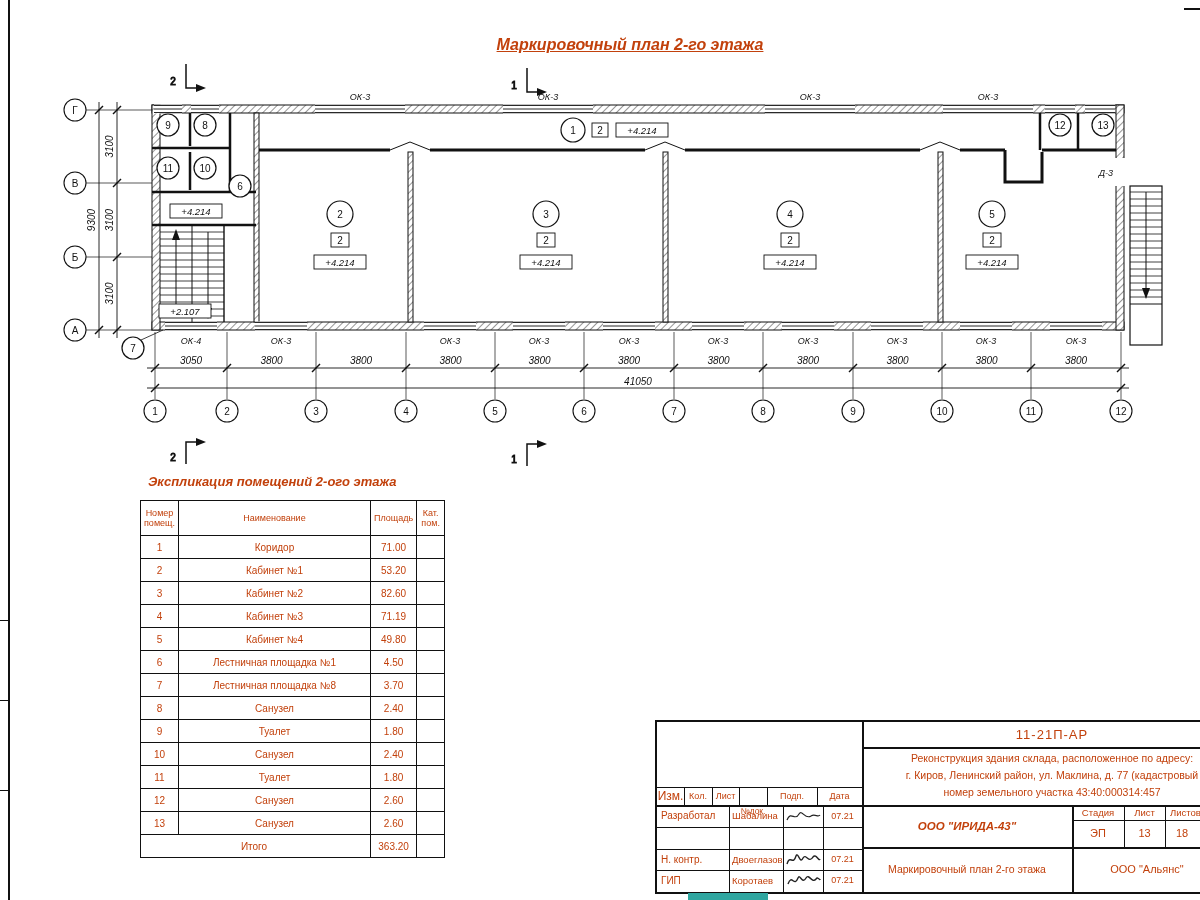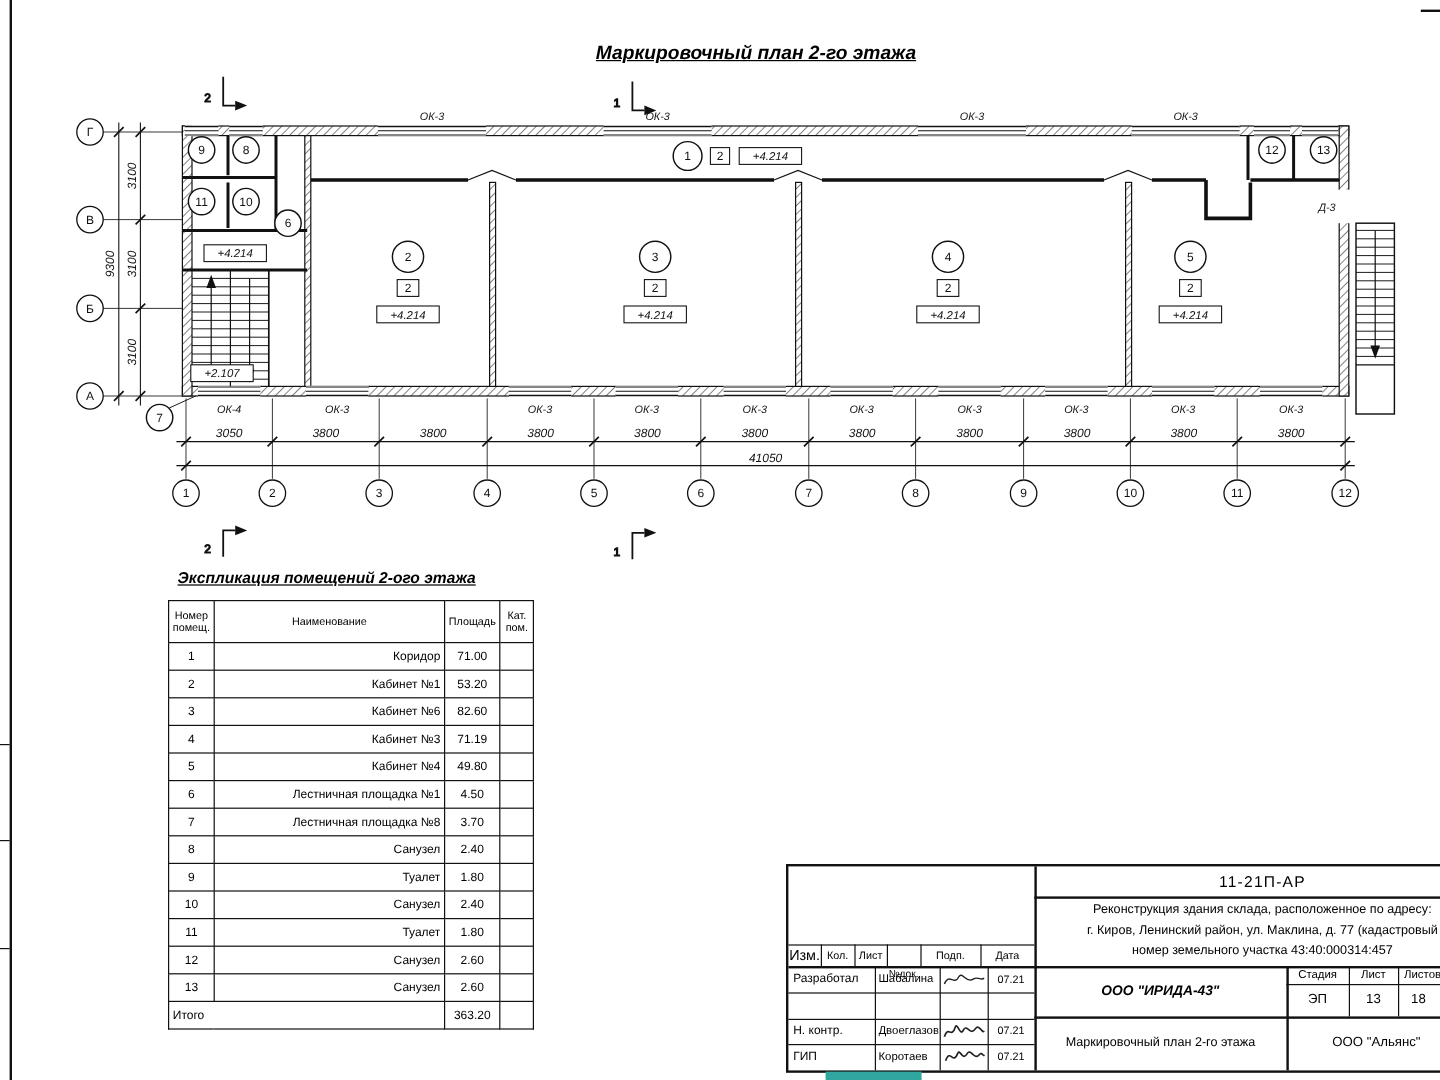--- a/index.html
+++ b/index.html
@@ -1,27 +1,27 @@
 <!DOCTYPE html>
 <html><head>
 <meta charset="utf-8">
 <style>
   html,body{margin:0;padding:0;background:#e8e8e8}
   .page{position:relative;width:1200px;height:900px;background:#fff;overflow:hidden;
-        font-family:"Liberation Sans",sans-serif;color:#000000}
+        font-family:"Liberation Sans",sans-serif;color:#c2410c}
   .abs{position:absolute}
   .ln{position:absolute;background:#111}
   .plan-title{position:absolute;left:390px;top:36px;width:480px;text-align:center;
               font-style:italic;font-weight:bold;font-size:16px;text-decoration:underline}
   .sched-title{position:absolute;left:148px;top:474px;font-style:italic;font-weight:bold;
-               font-size:13px;text-decoration:underline}
+               font-size:13px;}
   table.sched{position:absolute;left:140px;top:500px;border-collapse:collapse;background:#fff}
   .sched td,.sched th{border:1px solid #111;font-weight:normal;font-size:10px;padding:0 3px;height:22px;overflow:hidden}
   .sched thead th{font-size:9px;line-height:1.15;height:34px;text-align:center}
-  .sched .c{text-align:center}.sched .l{text-align:right}.sched .r{text-align:left;padding-right:6px}
+  .sched .c{text-align:center}.sched .l{text-align:center}.sched .r{text-align:center;padding-right:6px}
   #plan-svg{position:absolute;left:0;top:0}
   #plan-svg text{fill:#111}
   .ti{font:italic 10px "Liberation Sans",sans-serif}
   .tn{font:10px "Liberation Sans",sans-serif}
   .ts{font:italic 9px "Liberation Sans",sans-serif}
   .te{font:italic 9.5px "Liberation Sans",sans-serif}
   .tb{position:absolute;left:655px;top:720px;width:585px;height:170px;border:2px solid #111;box-sizing:content-box;background:#fff}
   .tb .cell{position:absolute;font-size:10px;overflow:hidden;white-space:nowrap}
   .tb .ctr{text-align:center}
   .teal{position:absolute;left:688px;top:893px;width:80px;height:7px;background:#2fa6a0}
@@ -393,21 +393,21 @@
           <td></td>
         </tr>
         <tr>
           <td class="c">2</td>
           <td class="l">Кабинет №1</td>
           <td class="c">53.20</td>
           <td></td>
         </tr>
         <tr>
           <td class="c">3</td>
-          <td class="l">Кабинет №6</td>
+          <td class="l">Кабинет №2</td>
           <td class="c">82.60</td>
           <td></td>
         </tr>
         <tr>
           <td class="c">4</td>
           <td class="l">Кабинет №3</td>
           <td class="c">71.19</td>
           <td></td>
         </tr>
         <tr>

